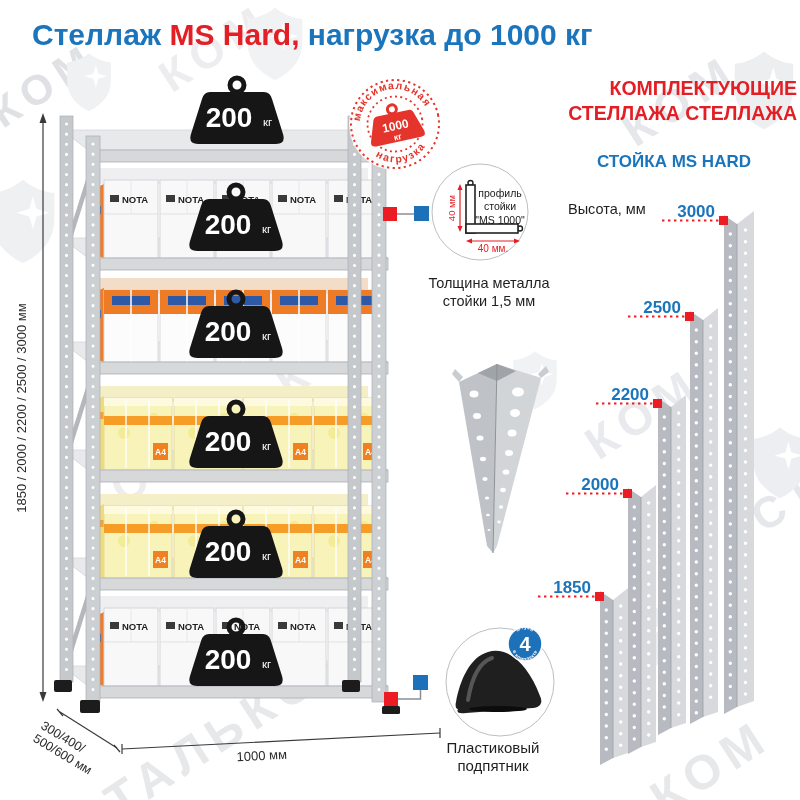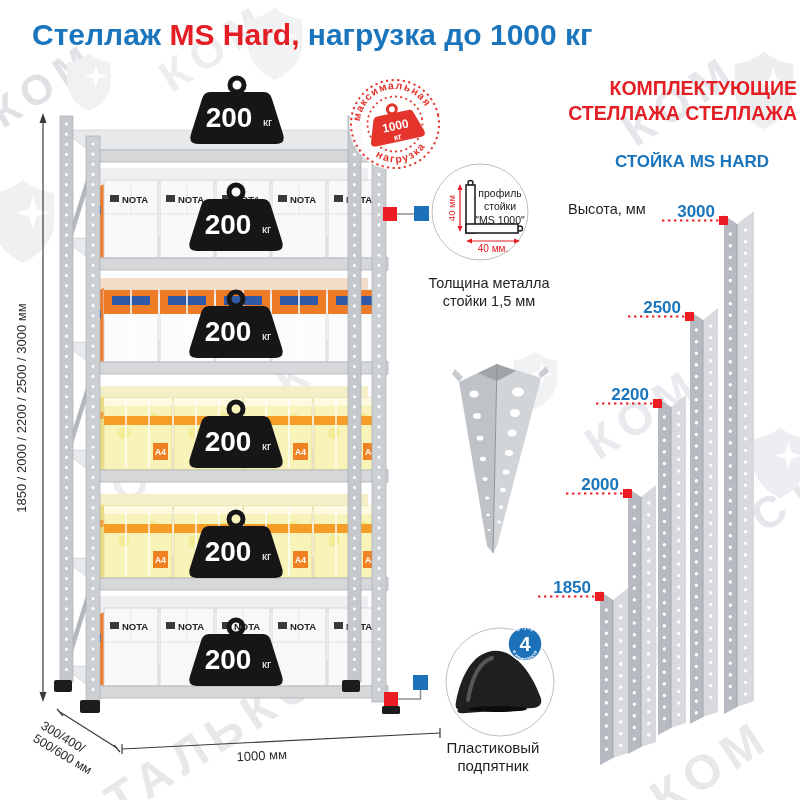--- a/index.html
+++ b/index.html
@@ -6,21 +6,21 @@
     font-family:"Liberation Sans", sans-serif;}
   .stage{position:relative;width:800px;height:800px;}
   .wm-layer{position:absolute;inset:0;z-index:0;}
   .wm{position:absolute;font-weight:bold;letter-spacing:8px;white-space:nowrap;
       transform:rotate(-33deg);transform-origin:0 0;user-select:none;}
   .scene{position:absolute;left:0;top:0;z-index:1;}
   .hd{position:absolute;z-index:2;}
   #title{left:32px;top:18px;font-size:30px;font-weight:bold;white-space:nowrap;}
   #heading-red{left:545px;top:76px;width:252px;text-align:right;font-size:19.5px;
       font-weight:bold;color:#e31e24;line-height:1.3;}
-  #subheading-blue{left:602px;top:152px;width:180px;text-align:center;font-size:17px;
+  #subheading-blue{left:584px;top:152px;width:180px;text-align:center;font-size:17px;
       font-weight:bold;color:#1b75bc;}
   svg text{font-family:"Liberation Sans", sans-serif;}
 </style>
 </head>
 <body>
 
 <div class="stage">
 
   <div class="wm-layer">
     <span class="wm" style="left:-50px;top:118px;font-size:42px;color:#e0e1e4;">ЬКОМ</span>

